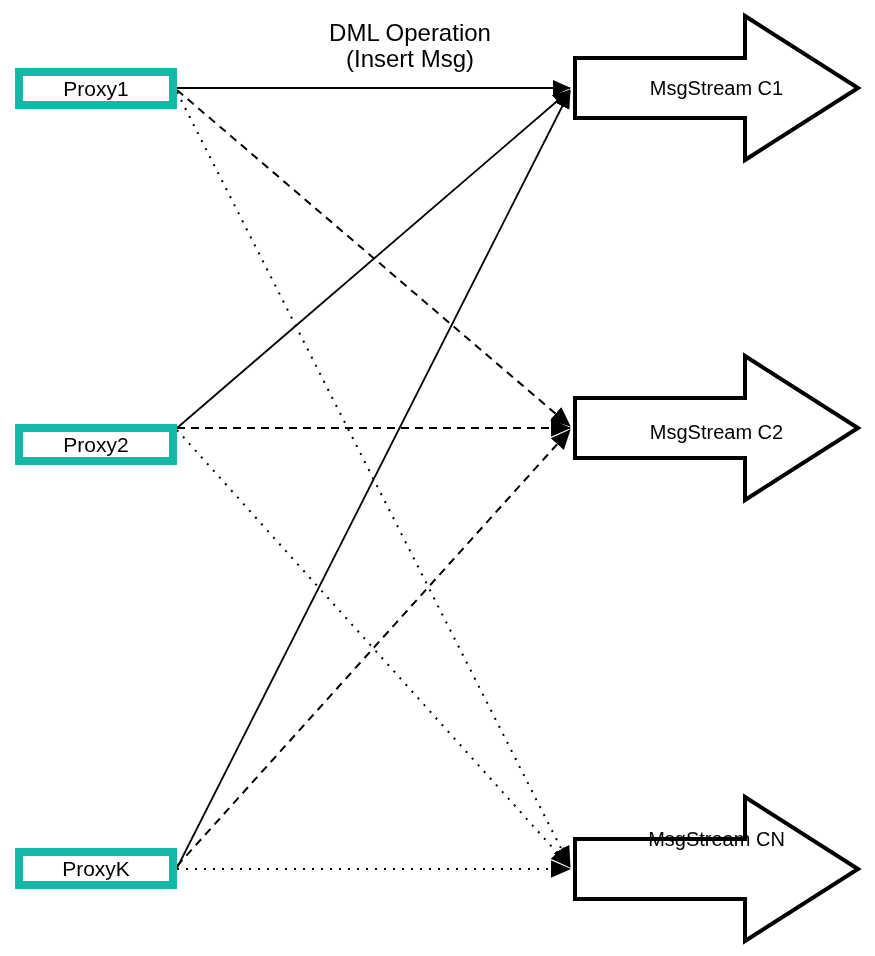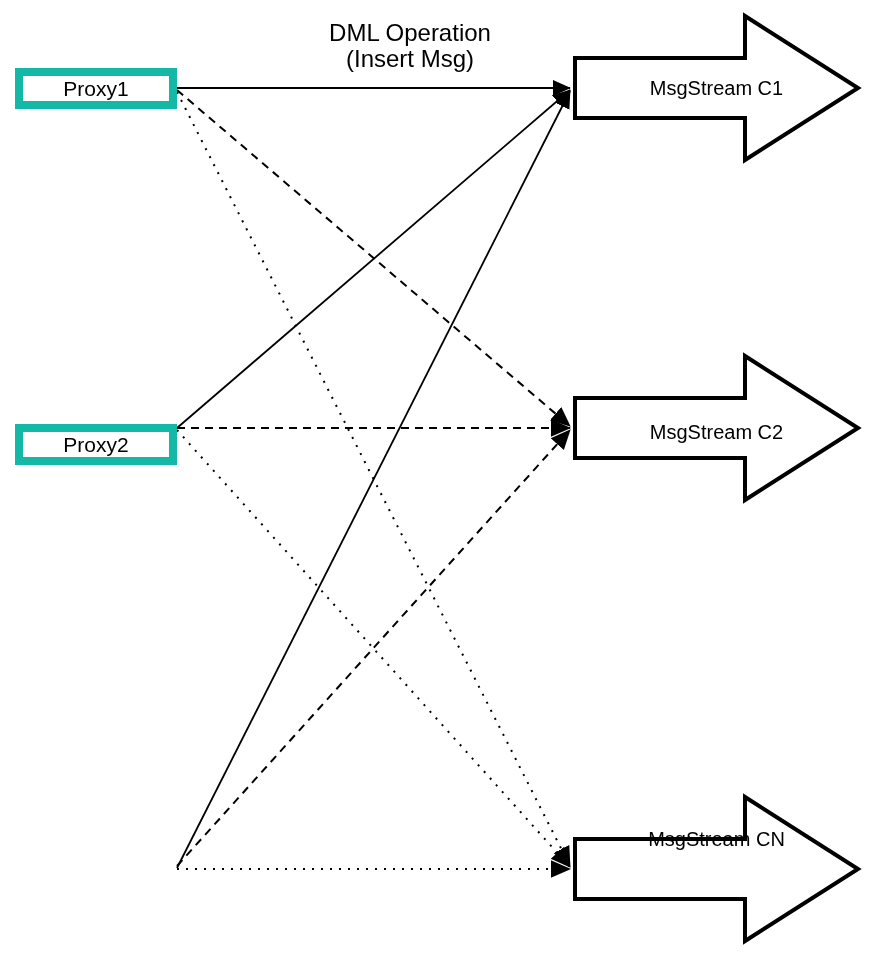--- a/index.html
+++ b/index.html
@@ -98,20 +98,23 @@
     <div>DML Operation</div>
     <div>(Insert Msg)</div>
   </div>
 
   <div class="proxy-node p1">
     <span>Proxy1</span>
   </div>
   <div class="proxy-node p2">
     <span>Proxy2</span>
   </div>
+  <div class="proxy-node pk">
+    <span>ProxyK</span>
+  </div>
 
   <div class="stream-label s1">
     <span>MsgStream C1</span>
   </div>
   <div class="stream-label s2">
     <span>MsgStream C2</span>
   </div>
   <div class="stream-label sn">
     <span>MsgStream CN</span>
   </div>

